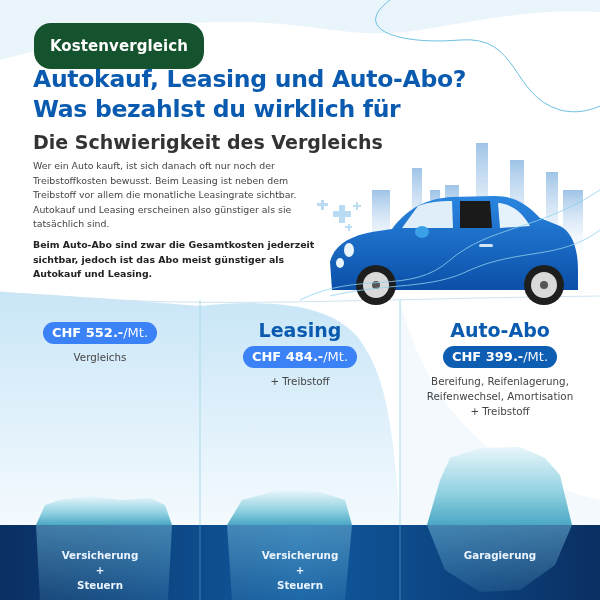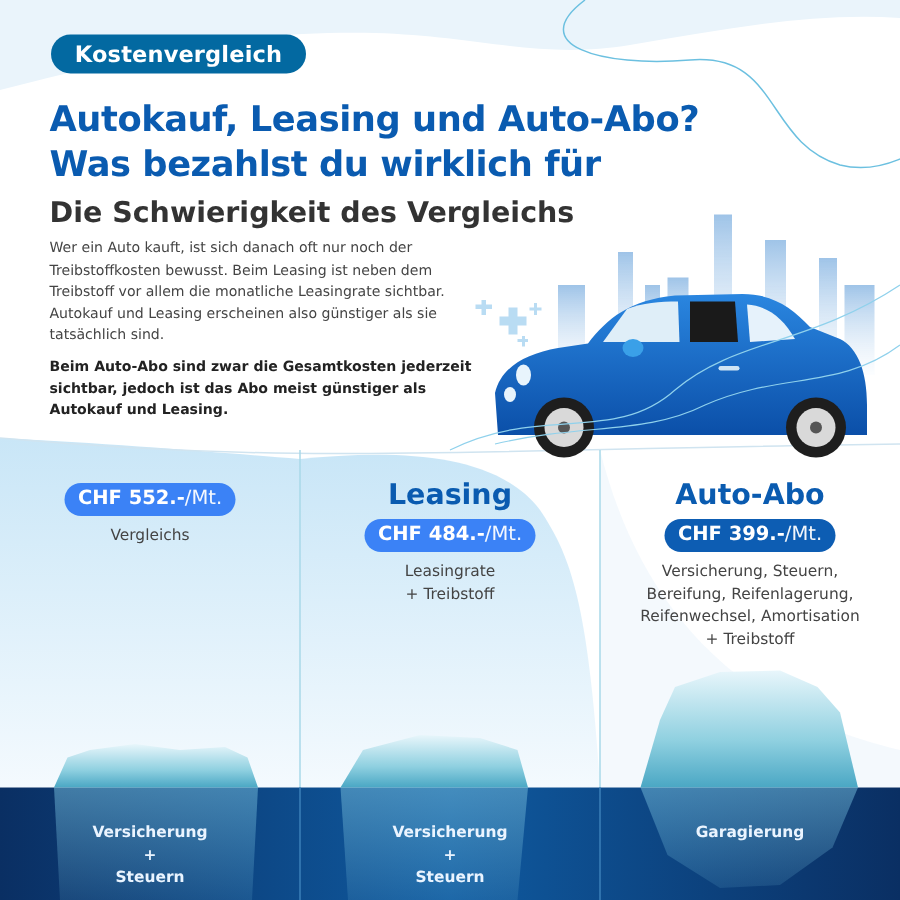--- a/index.html
+++ b/index.html
@@ -2,22 +2,22 @@
 <html><head>
 <meta charset="utf-8">
 <style>
   * { box-sizing: border-box; margin: 0; padding: 0; }
   html, body { width: 600px; height: 600px; overflow: hidden; background: #ffffff; }
   body { position: relative; font-family: "DejaVu Sans", sans-serif; }
 
   .bg-svg { position: absolute; left: 0; top: 0; width: 600px; height: 600px; z-index: 0; }
 
   .badge {
-    position: absolute; left: 34px; top: 23px; width: 170px; height: 26px;
-    background: #0369a1; color: #fff; border-radius: 17px;
+    position: absolute; left: 34px; top: 23px; width: 170px; height: 46px;
+    background: #14532d; color: #fff; border-radius: 17px;
     font-weight: bold; font-size: 15px; display: flex; align-items: center; justify-content: center;
     z-index: 3; letter-spacing: 0.1px;
   }
   .title {
     position: absolute; left: 33px; top: 64px; width: 520px; z-index: 3;
     color: #0a5bb0; font-weight: bold; font-size: 23.5px; line-height: 30px; letter-spacing: -0.3px;
   }
   .subtitle {
     position: absolute; left: 33px; top: 131px; z-index: 3;
     color: #333; font-weight: bold; font-size: 19px;
@@ -169,33 +169,31 @@
   </div>
 </div>
 
 <div class="col" style="left:200px;">
   <div class="col-title">Leasing</div>
   <div class="price light">
     <span class="amt">CHF 484.-</span>
     <span class="unit">/Mt.</span>
   </div>
   <div class="col-desc">
-    <div>Leasingrate</div>
     <div>+ Treibstoff</div>
   </div>
 </div>
 
 <div class="col" style="left:400px;">
   <div class="col-title">Auto-Abo</div>
   <div class="price dark">
     <span class="amt">CHF 399.-</span>
     <span class="unit">/Mt.</span>
   </div>
   <div class="col-desc">
-    <div>Versicherung, Steuern,</div>
     <div>Bereifung, Reifenlagerung,</div>
     <div>Reifenwechsel, Amortisation</div>
     <div>+ Treibstoff</div>
   </div>
 </div>
 
 <div class="under" style="left:0;">
   <div>Versicherung</div>
   <div>+</div>
   <div>Steuern</div>

